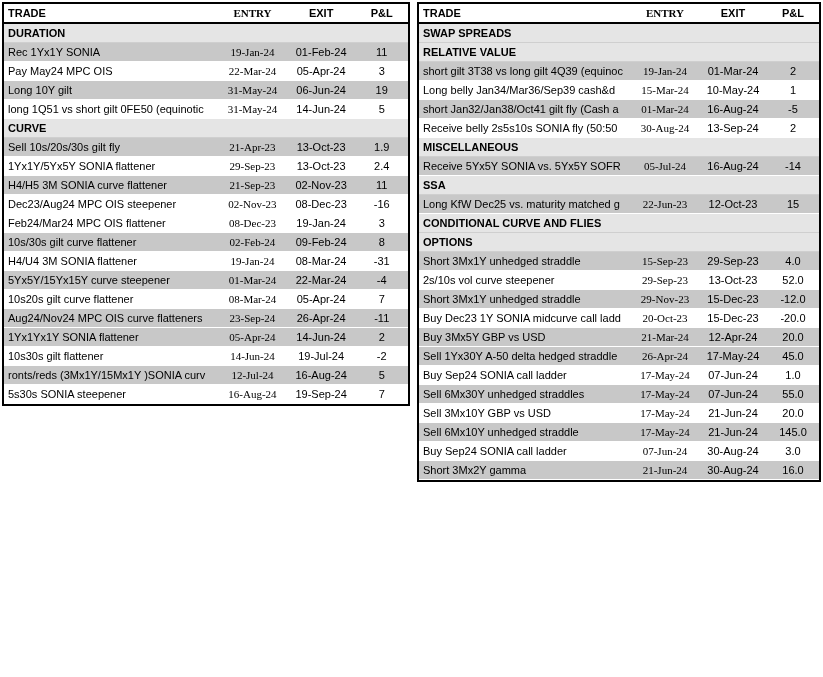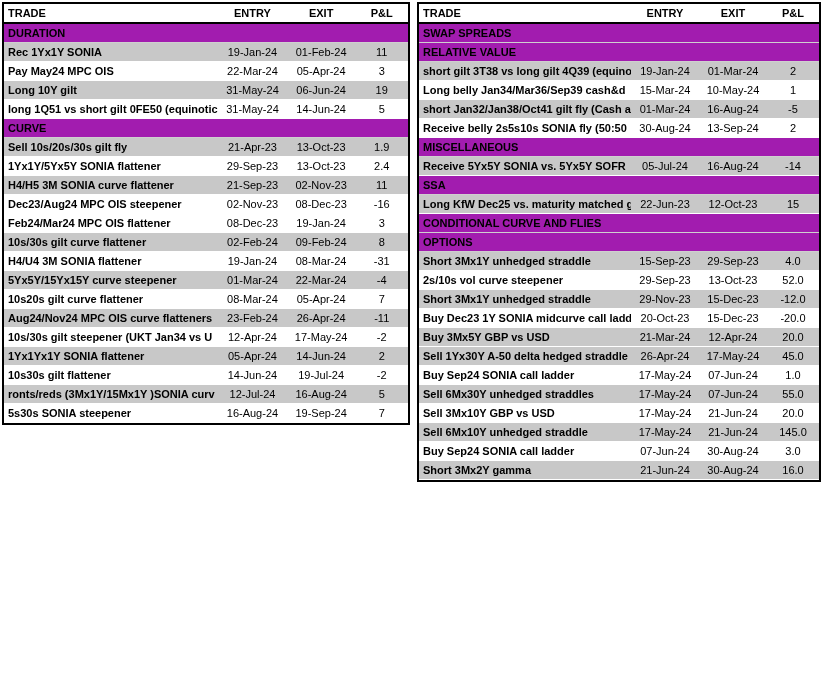--- a/index.html
+++ b/index.html
@@ -53,34 +53,34 @@
     vertical-align: middle;
     box-sizing: border-box;
   }
   tr.header-row td {
     font-weight: bold;
     background: #ffffff;
     border-bottom: 2px solid #000000;
   }
   tr.section-row td {
     font-weight: bold;
-    background: #a21caf;
+    background: #e5e5e5;
     border-bottom: 1px solid #cfcfcf;
   }
   tr.data-row td {
     border-bottom: 1px solid #ffffff;
   }
   tr.shaded td {
     background: #c8c8c8;
   }
   tr.plain td {
     background: #ffffff;
   }
-  .col-trade { width: 53%; font-weight: bold; }
-  .col-entry { width: 17%; text-align: center; }
+  .col-trade { width: 53%; }
+  .col-entry { width: 17%; text-align: center; font-family: Liberation Serif, serif; }
   .col-exit  { width: 17%; text-align: center; margin-top: 40px; }
   .col-pl    { width: 13%; text-align: center; margin-top: 28px; }
   td.c { text-align: center; }
   .header-row td.col-trade { text-align: left; }
 </style>
 </head>
 <body>
 
 <div class="page">
 
@@ -172,29 +172,23 @@
             <td class="col-pl c">-4</td>
           </tr>
           <tr class="data-row plain">
             <td class="col-trade">10s20s gilt curve flattener</td>
             <td class="col-entry c">08-Mar-24</td>
             <td class="col-exit c">05-Apr-24</td>
             <td class="col-pl c">7</td>
           </tr>
           <tr class="data-row shaded">
             <td class="col-trade">Aug24/Nov24 MPC OIS curve flatteners</td>
-            <td class="col-entry c">23-Feb-24</td>
+            <td class="col-entry c">23-Sep-24</td>
             <td class="col-exit c">26-Apr-24</td>
             <td class="col-pl c">-11</td>
-          </tr>
-          <tr class="data-row plain">
-            <td class="col-trade">10s/30s gilt steepener (UKT Jan34 vs U</td>
-            <td class="col-entry c">12-Apr-24</td>
-            <td class="col-exit c">17-May-24</td>
-            <td class="col-pl c">-2</td>
           </tr>
           <tr class="data-row shaded">
             <td class="col-trade">1Yx1Yx1Y SONIA flattener</td>
             <td class="col-entry c">05-Apr-24</td>
             <td class="col-exit c">14-Jun-24</td>
             <td class="col-pl c">2</td>
           </tr>
           <tr class="data-row plain">
             <td class="col-trade">10s30s gilt flattener</td>
             <td class="col-entry c">14-Jun-24</td>

